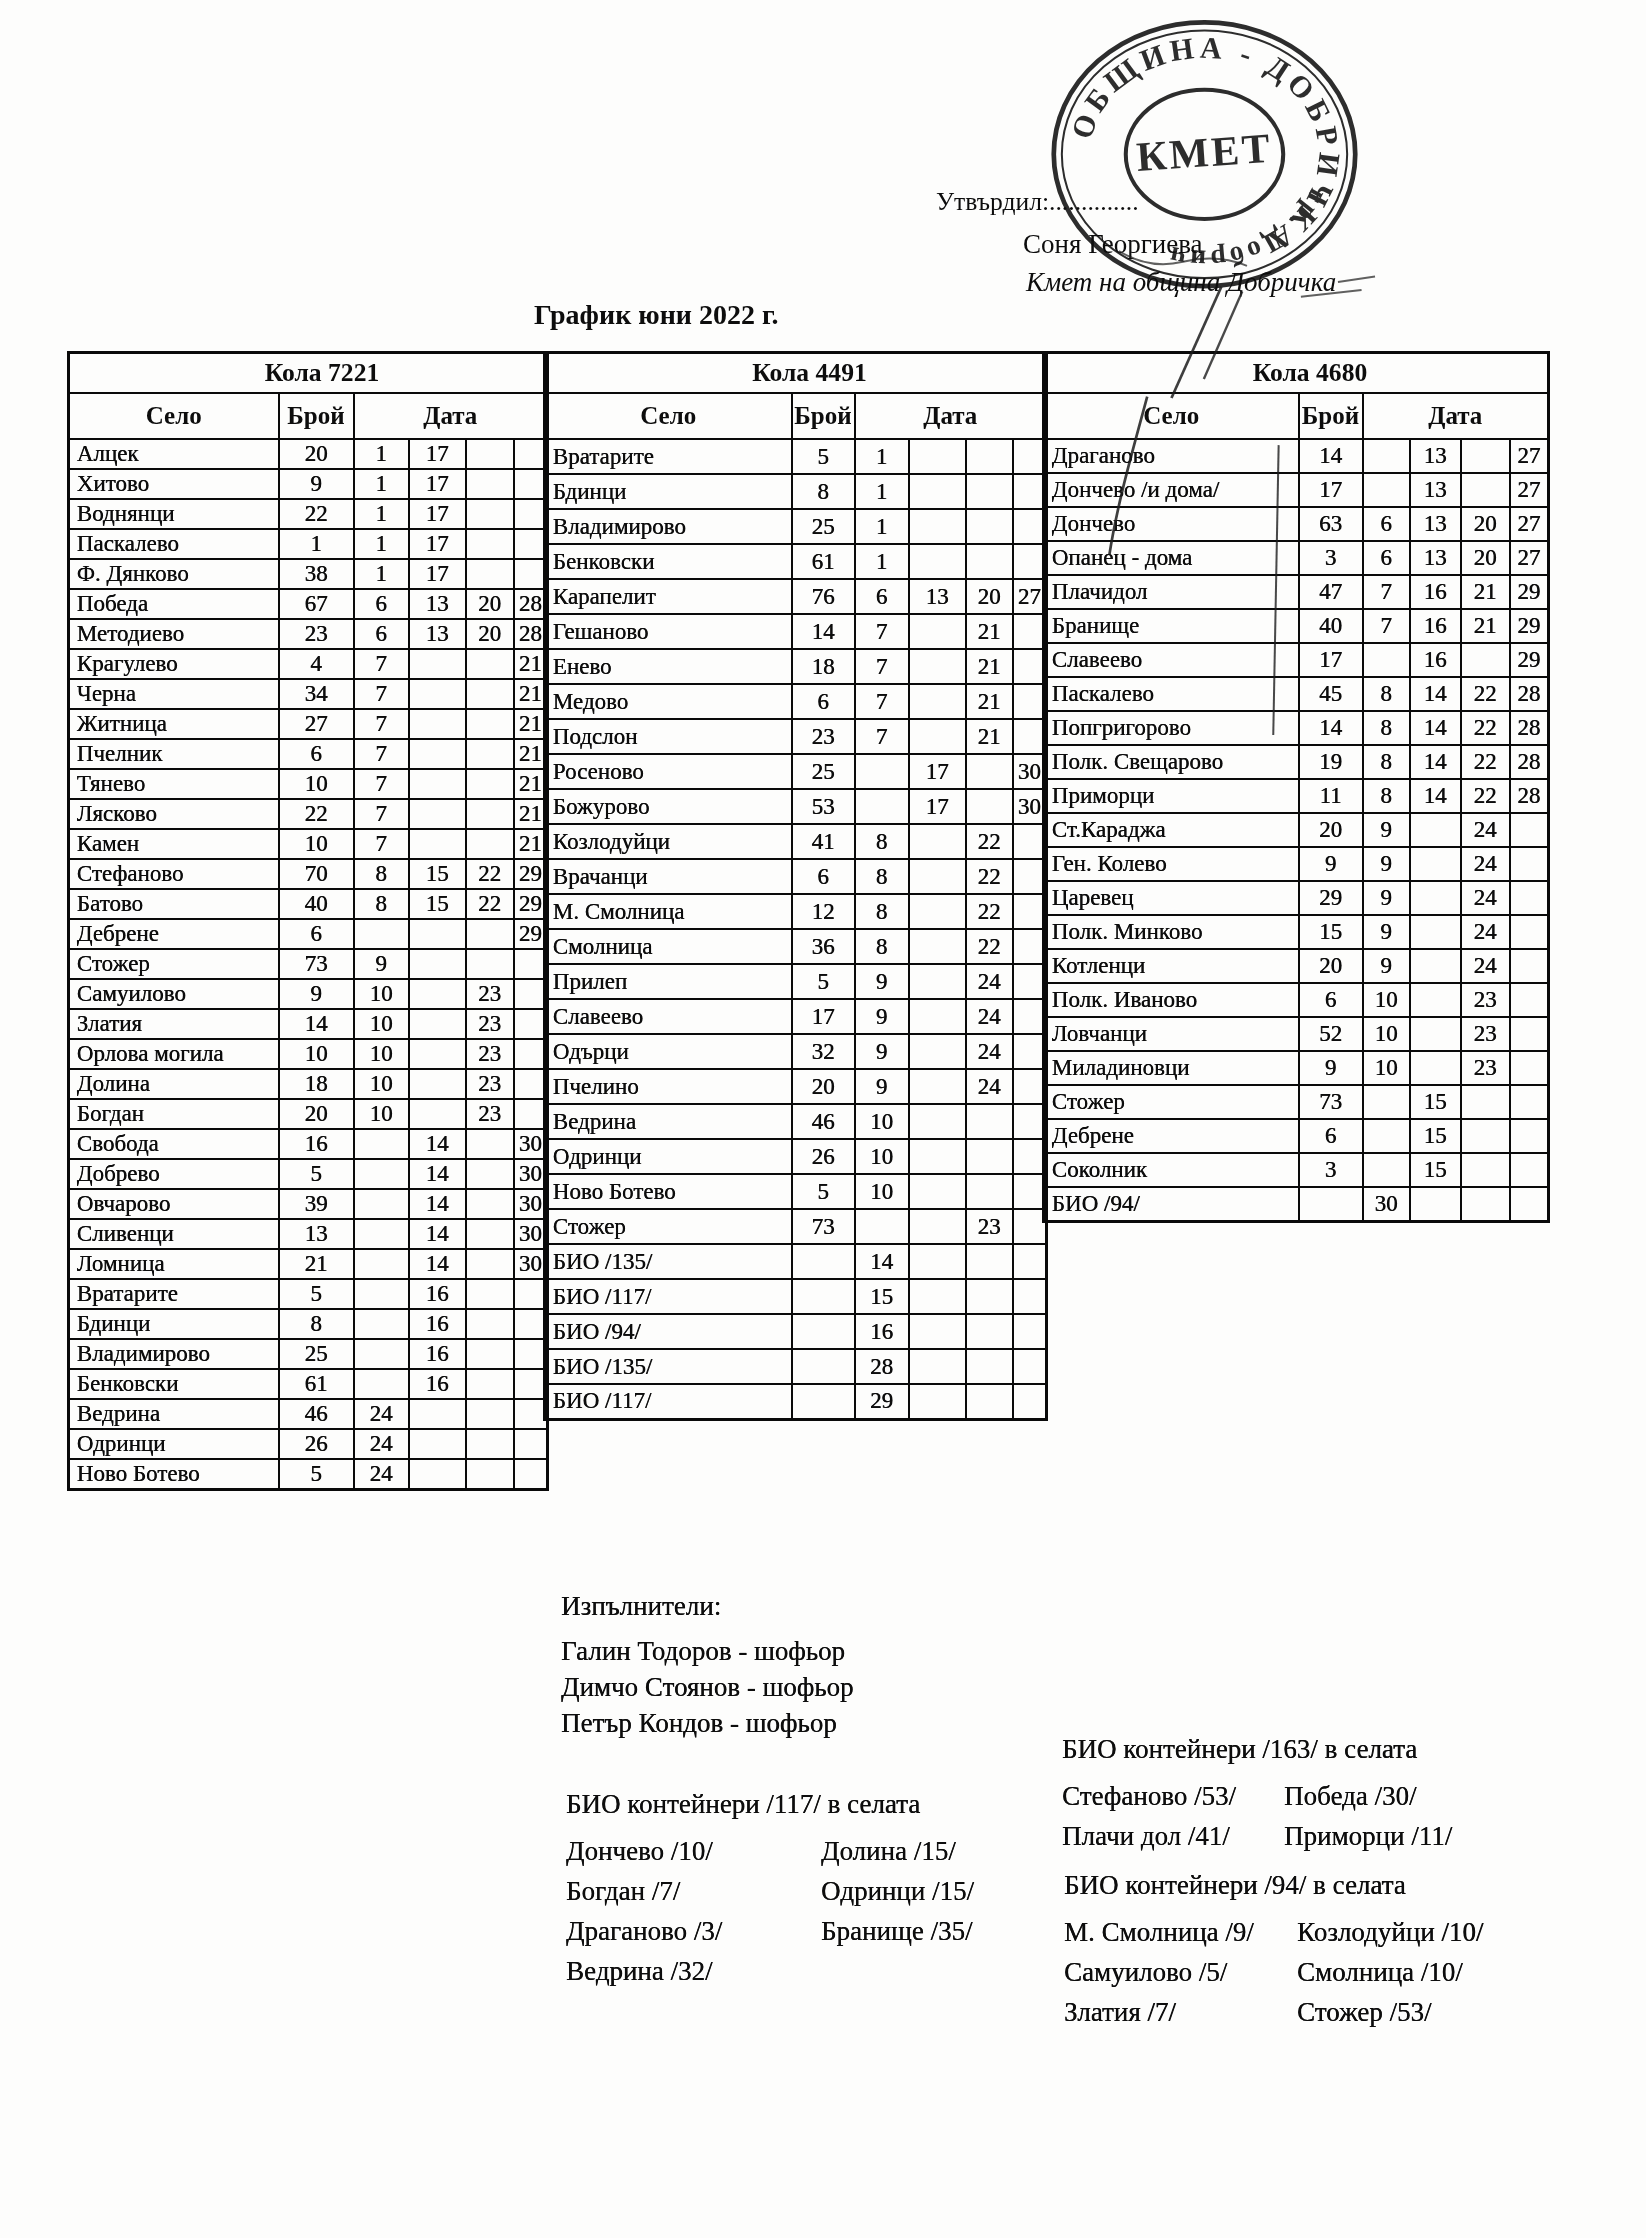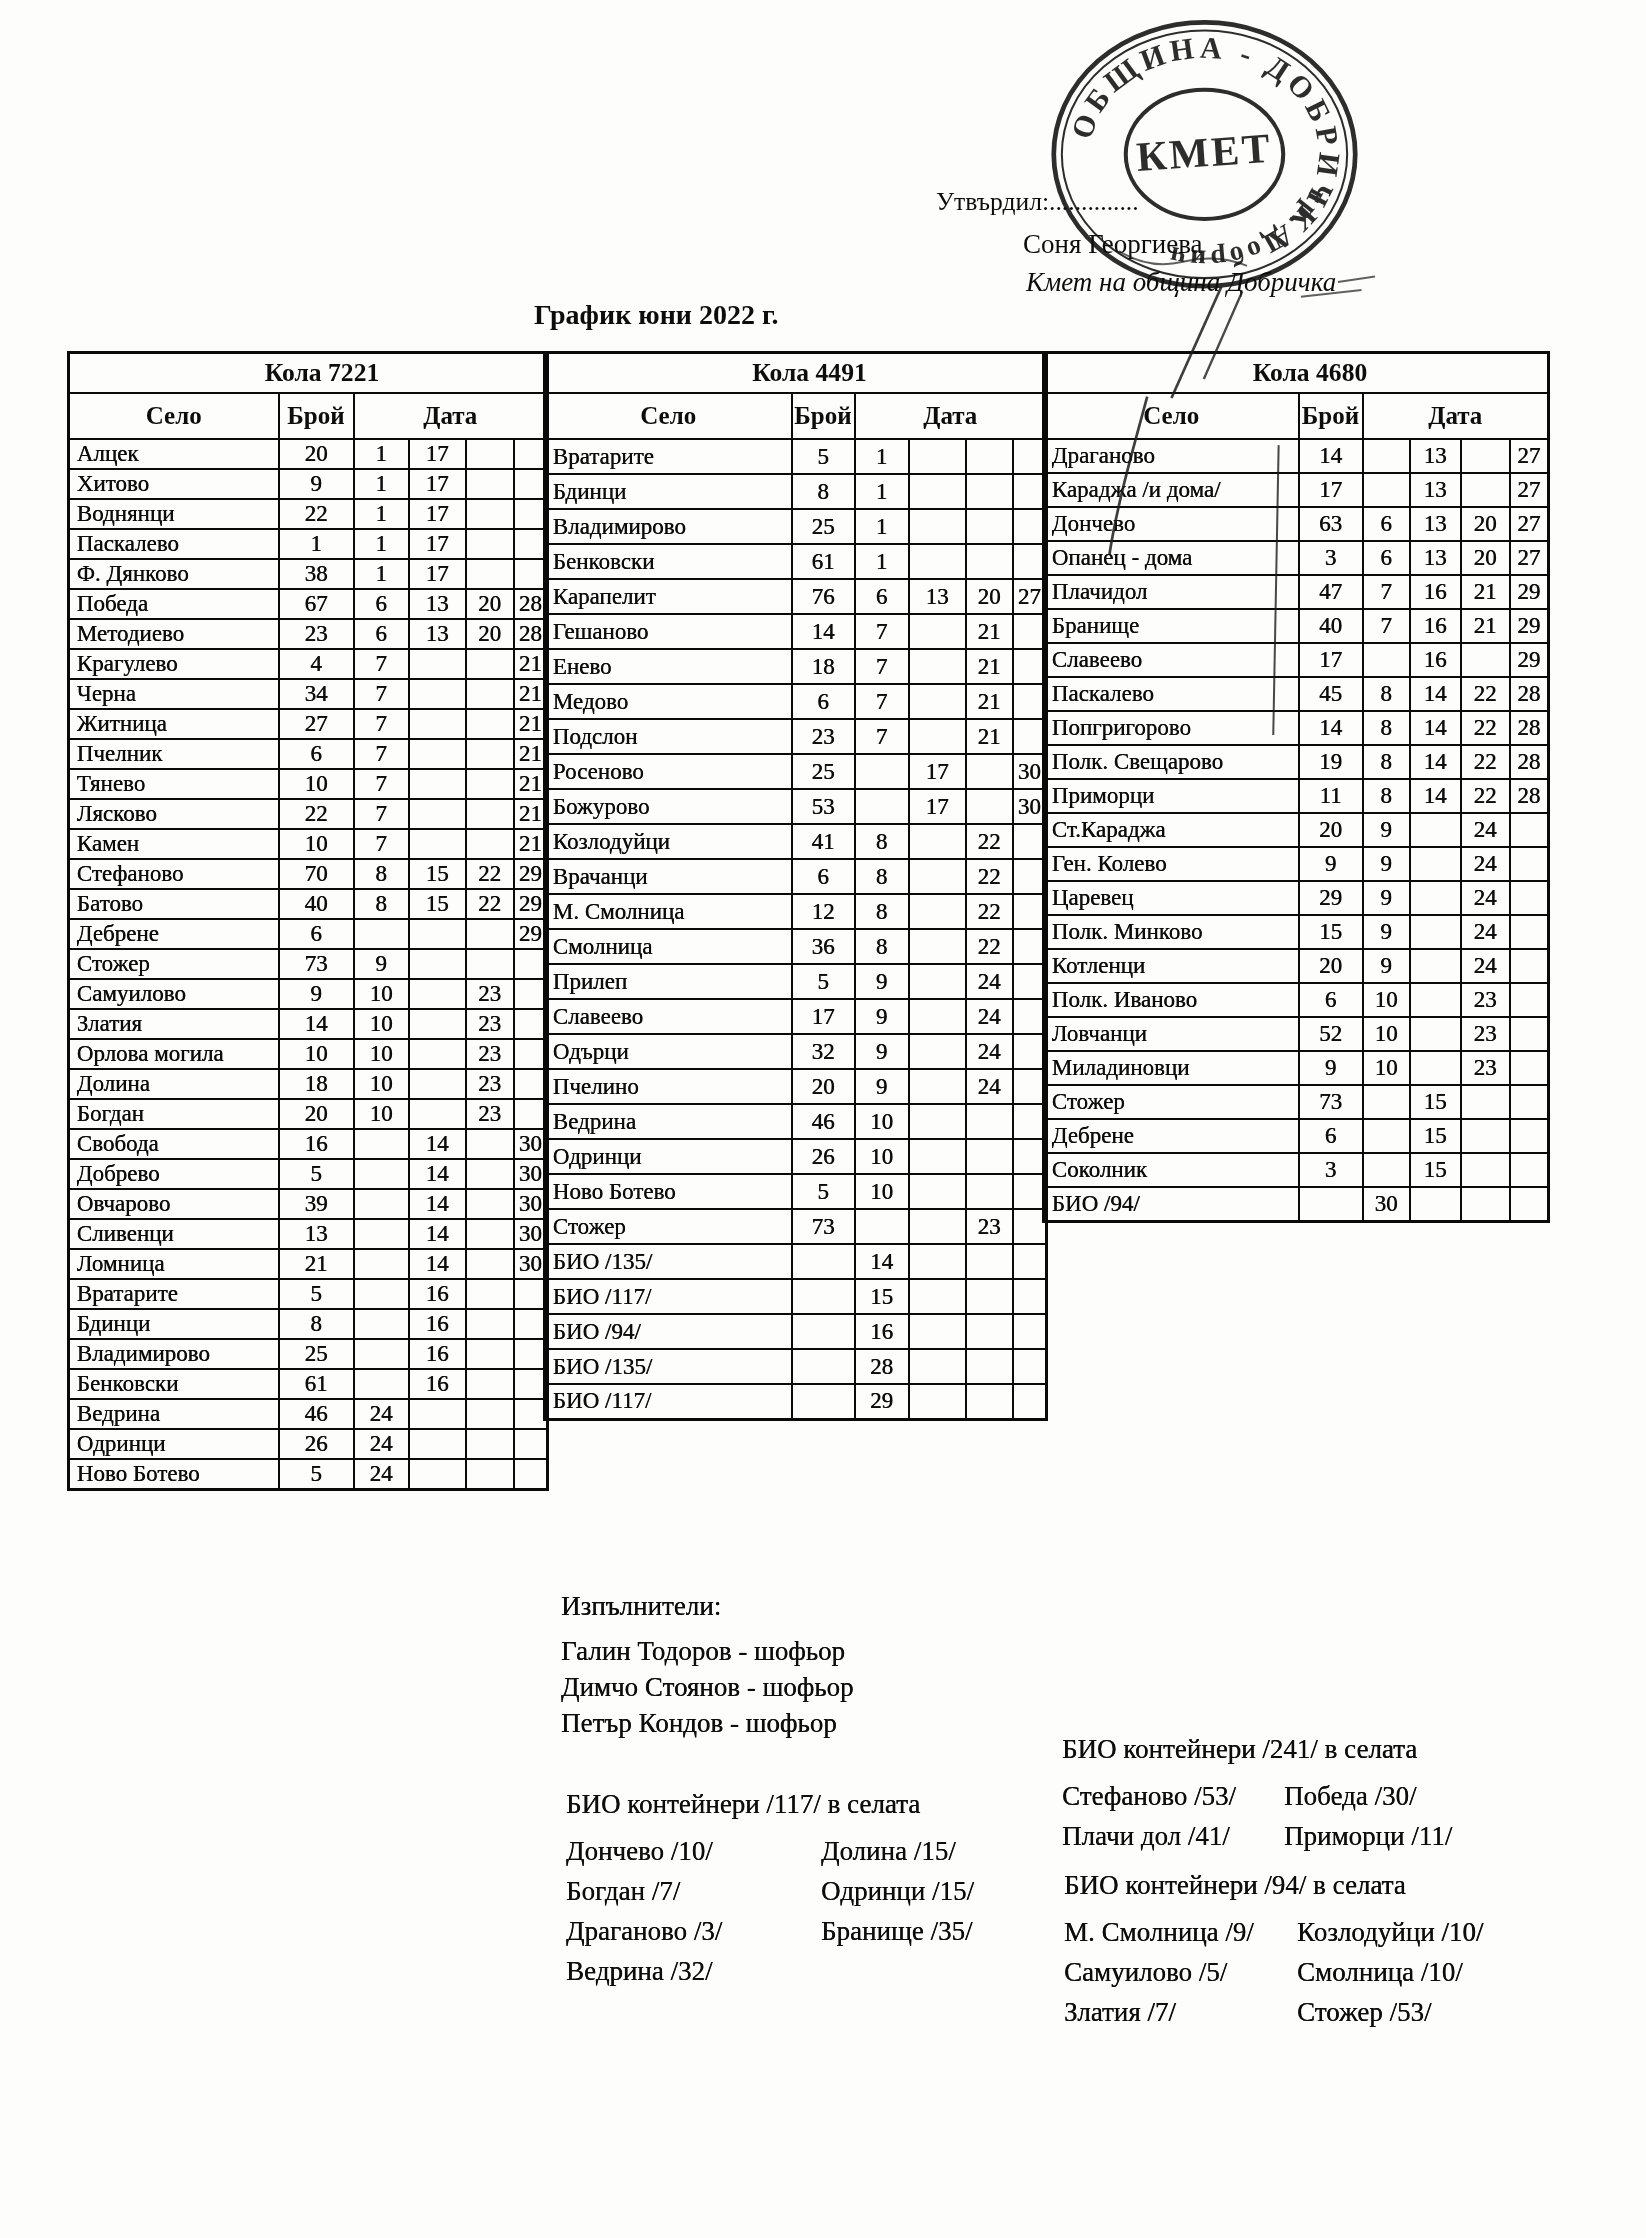--- a/index.html
+++ b/index.html
@@ -645,21 +645,21 @@
       <tbody>
           <tr>
             <td class="v">Драганово</td>
             <td class="c">14</td>
             <td class="d"></td>
             <td class="d">13</td>
             <td class="d"></td>
             <td class="d">27</td>
           </tr>
           <tr>
-            <td class="v">Караджа /и дома/</td>
+            <td class="v">Дончево /и дома/</td>
             <td class="c">17</td>
             <td class="d"></td>
             <td class="d">13</td>
             <td class="d"></td>
             <td class="d">27</td>
           </tr>
           <tr>
             <td class="v">Дончево</td>
             <td class="c">63</td>
             <td class="d">6</td>
@@ -851,21 +851,21 @@
         </div>
       <div class="fcol">
           <div class="fline">Долина /15/</div>
           <div class="fline">Одринци /15/</div>
           <div class="fline">Бранище /35/</div>
         </div>
     </div>
   </div>
 
   <div class="fblock" style="left:1062px;top:1726px;">
-    <div class="ftitle">БИО контейнери /241/ в селата</div>
+    <div class="ftitle">БИО контейнери /163/ в селата</div>
     <div class="fcols">
       <div class="fcol first" style="width:222px">
           <div class="fline">Стефаново /53/</div>
           <div class="fline">Плачи дол /41/</div>
         </div>
       <div class="fcol">
           <div class="fline">Победа /30/</div>
           <div class="fline">Приморци /11/</div>
         </div>
     </div>

